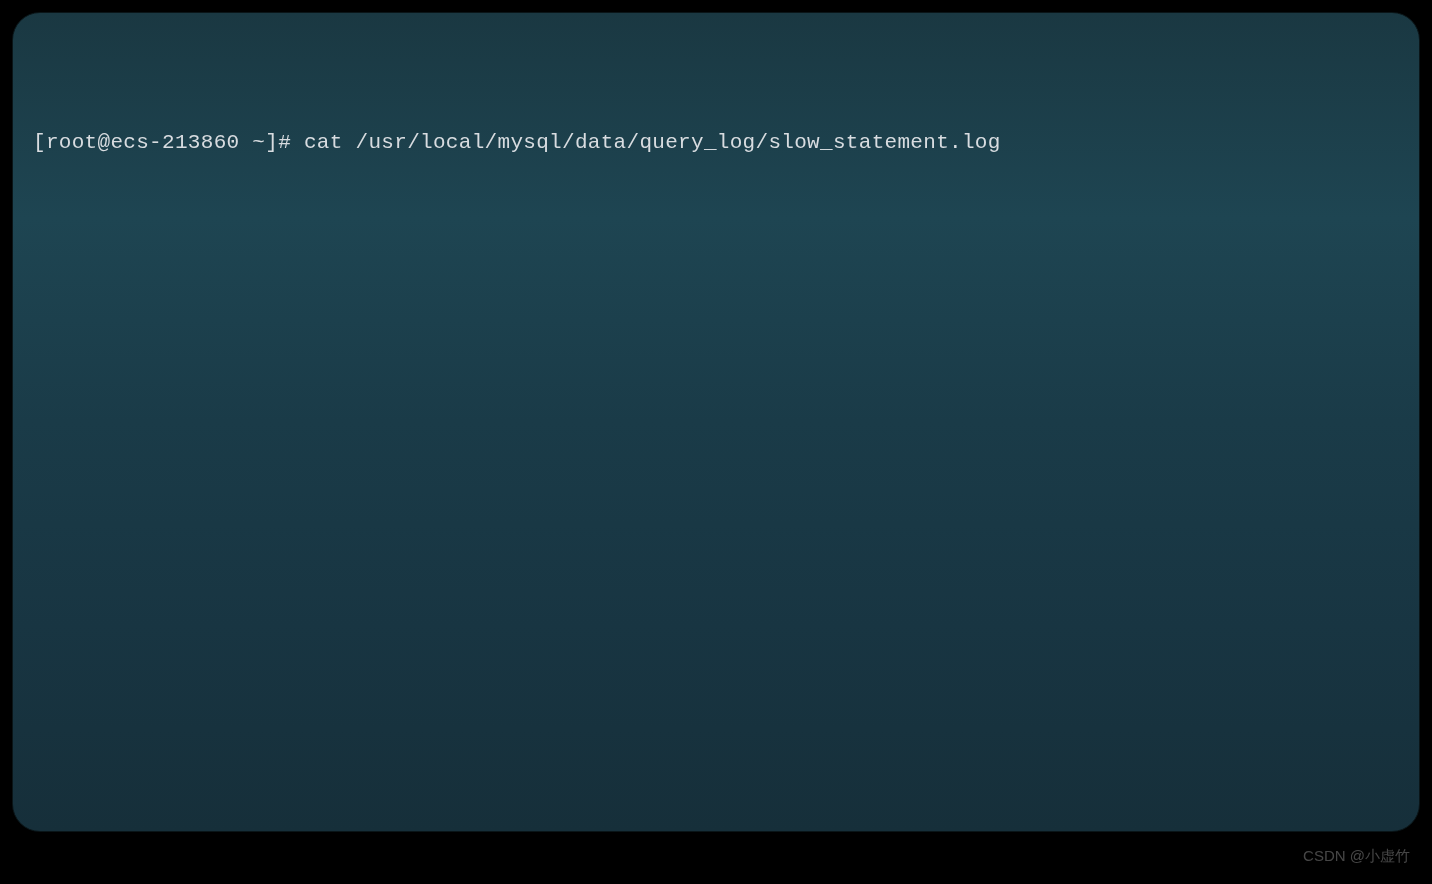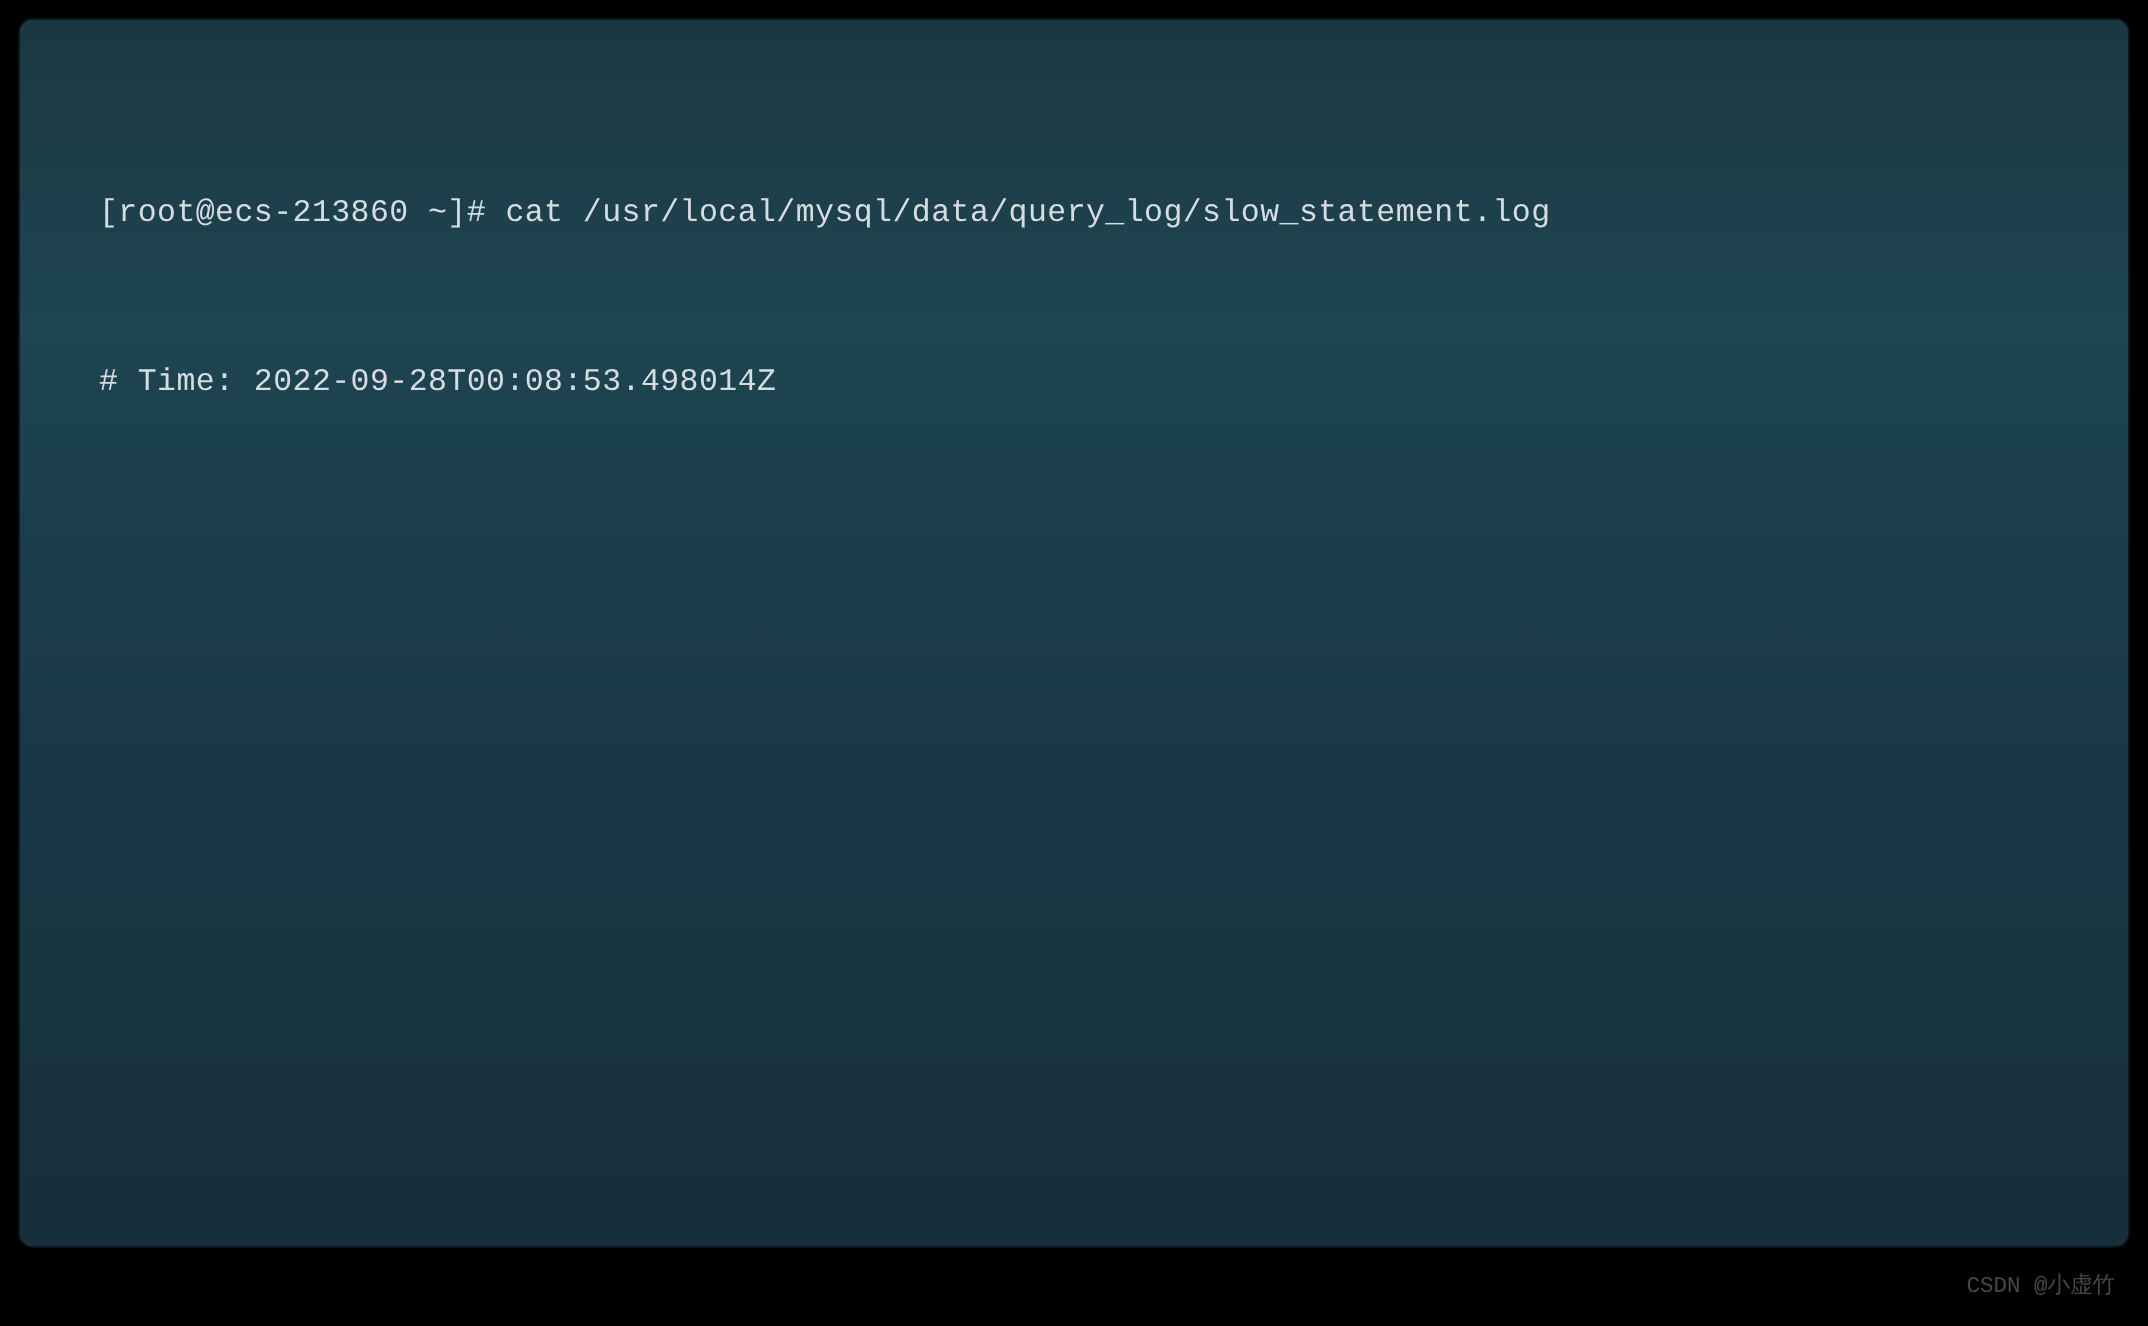--- a/index.html
+++ b/index.html
@@ -12,51 +12,50 @@
       width: 1432px;
       height: 884px;
       padding: 12px;
       font-family: Consolas, "Courier New", monospace;
       position: relative;
     }
     .terminal-window {
       width: 100%;
       height: 820px;
       background: linear-gradient(180deg, #1a3842 0%, #1e4552 25%, #1a3b48 50%, #183542 75%, #162f3a 100%);
-      border-radius: 10px;
-      padding: 36px 36px 28px 53px;
+      border-radius: 28px;
+      padding: 36px 36px 28px 20px;
       overflow: hidden;
       position: relative;
       border: 1px solid #0a1518;
     }
     .terminal-content {
       color: #d8dce0;
       font-size: 21px;
       line-height: 37.5px;
       white-space: pre;
       letter-spacing: 0.3px;
       font-weight: 400;
     }
     .watermark {
       position: absolute;
       bottom: 18px;
       right: 22px;
       color: rgba(200, 200, 200, 0.35);
       font-size: 15px;
-      font-family: Liberation Mono, monospace;
+      font-family: Liberation Sans, sans-serif;
       text-align: center;
     }
   </style>
 </head>
 <body>
 
 <div class="terminal-window">
   <div class="terminal-content">
     <div>[root@ecs-213860 ~]# cat /usr/local/mysql/data/query_log/slow_statement.log</div>
-    <div># Time: 2022-09-28T00:08:53.498014Z</div>
     
     
     
     
     
     
     
     
     
     

